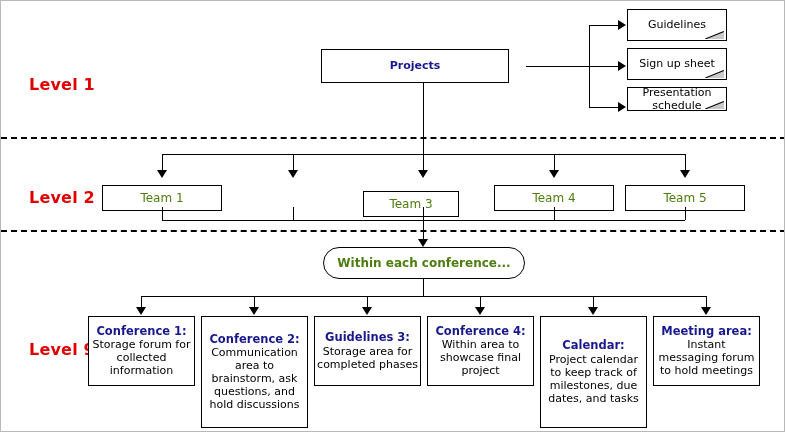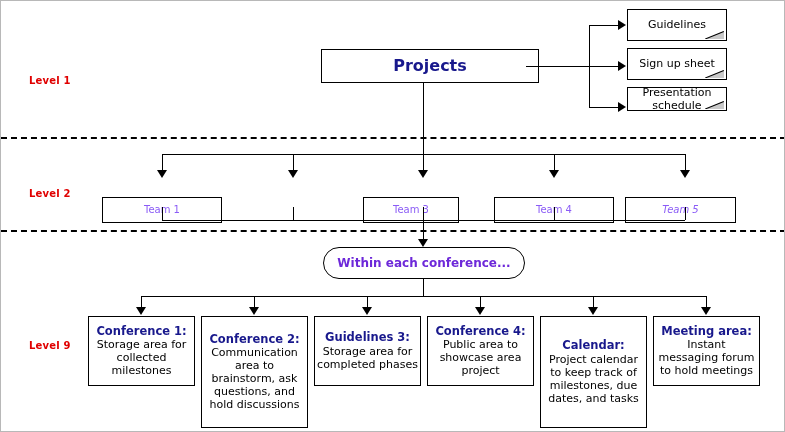--- a/index.html
+++ b/index.html
@@ -29,38 +29,38 @@
     align-items: center;
     justify-content: center;
     text-align: center;
     line-height: 1.18;
   }
   
   .level-label {
     position: absolute;
     color: #e00000;
     font-weight: bold;
-    font-size: 10px;
+    font-size: 16px;
     letter-spacing: 0.2px;
     white-space: nowrap;
   }
   
   .divider {
     position: absolute;
     left: 0;
     width: 785px;
     height: 0;
     border-top: 2px dashed #000000;
   }
   
   #projects-node {
-    left: 320px; top: 48px; width: 218px; height: 34px;
+    left: 320px; top: 48px; width: 188px; height: 34px;
     color: #18188c;
     font-weight: bold;
-    font-size: 16px;
+    font-size: 11px;
   }
   
   .doc-node {
     position: absolute;
     box-sizing: border-box;
     border: 1px solid #000000;
     background: #ffffff;
     display: flex;
     align-items: center;
     justify-content: center;
@@ -93,32 +93,32 @@
     background: #000000;
     transform: rotate(-22deg);
     transform-origin: right bottom;
   }
   #doc-guidelines  { left: 626px; top: 8px;   width: 100px; height: 32px; }
   #doc-signup      { left: 626px; top: 47px;  width: 100px; height: 32px; text-align: center; }
   #doc-presentation{ left: 626px; top: 86px;  width: 100px; height: 24px; }
 
   
   .team-node {
-    top: 196px;
+    top: 184px;
     height: 26px;
-    font-size: 10px;
-    color: #8b5cf6;
+    font-size: 12px;
+    color: #4d7c0f;
   }
   
   #within-node {
     left: 322px; top: 246px; width: 202px; height: 32px;
     border-radius: 17px;
     font-weight: bold;
     font-size: 12px;
-    color: #6d28d9;
+    color: #4d7c0f;
   }
   
   .leaf-node {
     top: 315px;
     padding: 3px 2px 2px 2px;
     font-size: 11px;
     color: #000000;
   }
   .leaf-head {
     color: #18188c;
@@ -206,27 +206,27 @@
   <div class="vline" style="left:684px; top:153px; height:16px;"></div>
   <div class="arrow-down" style="left:156px; top:169px;"></div>
   <div class="arrow-down" style="left:287px; top:169px;"></div>
   <div class="arrow-down" style="left:417px; top:169px;"></div>
   <div class="arrow-down" style="left:548px; top:169px;"></div>
   <div class="arrow-down" style="left:679px; top:169px;"></div>
 
   <div class="node team-node" style="left:101px; width:120px;">
     <span>Team 1</span>
   </div>
-  <div class="node team-node" style="left:362px; width:96px;">
+  <div class="node team-node" style="left:362px; width:96px;margin-top:6px;">
     <span>Team 3</span>
   </div>
   <div class="node team-node" style="left:493px; width:120px;">
     <span>Team 4</span>
   </div>
-  <div class="node team-node" style="left:624px; width:111px;font-style:italic;">
+  <div class="node team-node" style="left:624px; width:120px;">
     <span>Team 5</span>
   </div>
 
   <div class="vline" style="left:161px; top:206px; height:13px;"></div>
   <div class="vline" style="left:292px; top:206px; height:13px;"></div>
   <div class="vline" style="left:553px; top:206px; height:13px;"></div>
   <div class="vline" style="left:684px; top:206px; height:13px;"></div>
   <div class="hline" style="left:161px; top:219px; width:523px;"></div>
   <div class="vline" style="left:422px; top:206px; height:32px;"></div>
   <div class="arrow-down" style="left:417px; top:238px;"></div>
@@ -245,36 +245,36 @@
   <div class="vline" style="left:705px; top:295px; height:12px;"></div>
   <div class="arrow-down" style="left:135px; top:306px;"></div>
   <div class="arrow-down" style="left:248px; top:306px;"></div>
   <div class="arrow-down" style="left:361px; top:306px;"></div>
   <div class="arrow-down" style="left:474px; top:306px;"></div>
   <div class="arrow-down" style="left:587px; top:306px;"></div>
   <div class="arrow-down" style="left:700px; top:306px;"></div>
 
   <div class="node leaf-node" style="left:87px; width:107px; height:70px;">
     <span class="leaf-head">Conference 1:</span>
-    <span class="leaf-body">Storage area for collected milestones</span>
+    <span class="leaf-body">Storage forum for collected information</span>
   </div>
 
   <div class="node leaf-node" style="left:200px; width:107px; height:112px;">
     <span class="leaf-head">Conference 2:</span>
     <span class="leaf-body spell">Communication area to brainstorm, ask questions, and hold discussions</span>
   </div>
 
   <div class="node leaf-node" style="left:313px; width:107px; height:70px;">
     <span class="leaf-head">Guidelines 3:</span>
     <span class="leaf-body">Storage area for completed phases</span>
   </div>
 
   <div class="node leaf-node" style="left:426px; width:107px; height:70px;">
     <span class="leaf-head">Conference 4:</span>
-    <span class="leaf-body">Public area to showcase area project</span>
+    <span class="leaf-body">Within area to showcase final project</span>
   </div>
 
   <div class="node leaf-node" style="left:652px; width:107px; height:70px;">
     <span class="leaf-head">Meeting area:</span>
     <span class="leaf-body">Instant messaging forum to hold meetings</span>
   </div>
 
   <div class="node leaf-node" style="left:539px; width:107px; height:112px;">
     <span class="leaf-head">Calendar:</span>
     <span class="leaf-body">Project calendar to keep track of milestones, due dates, and tasks</span>

